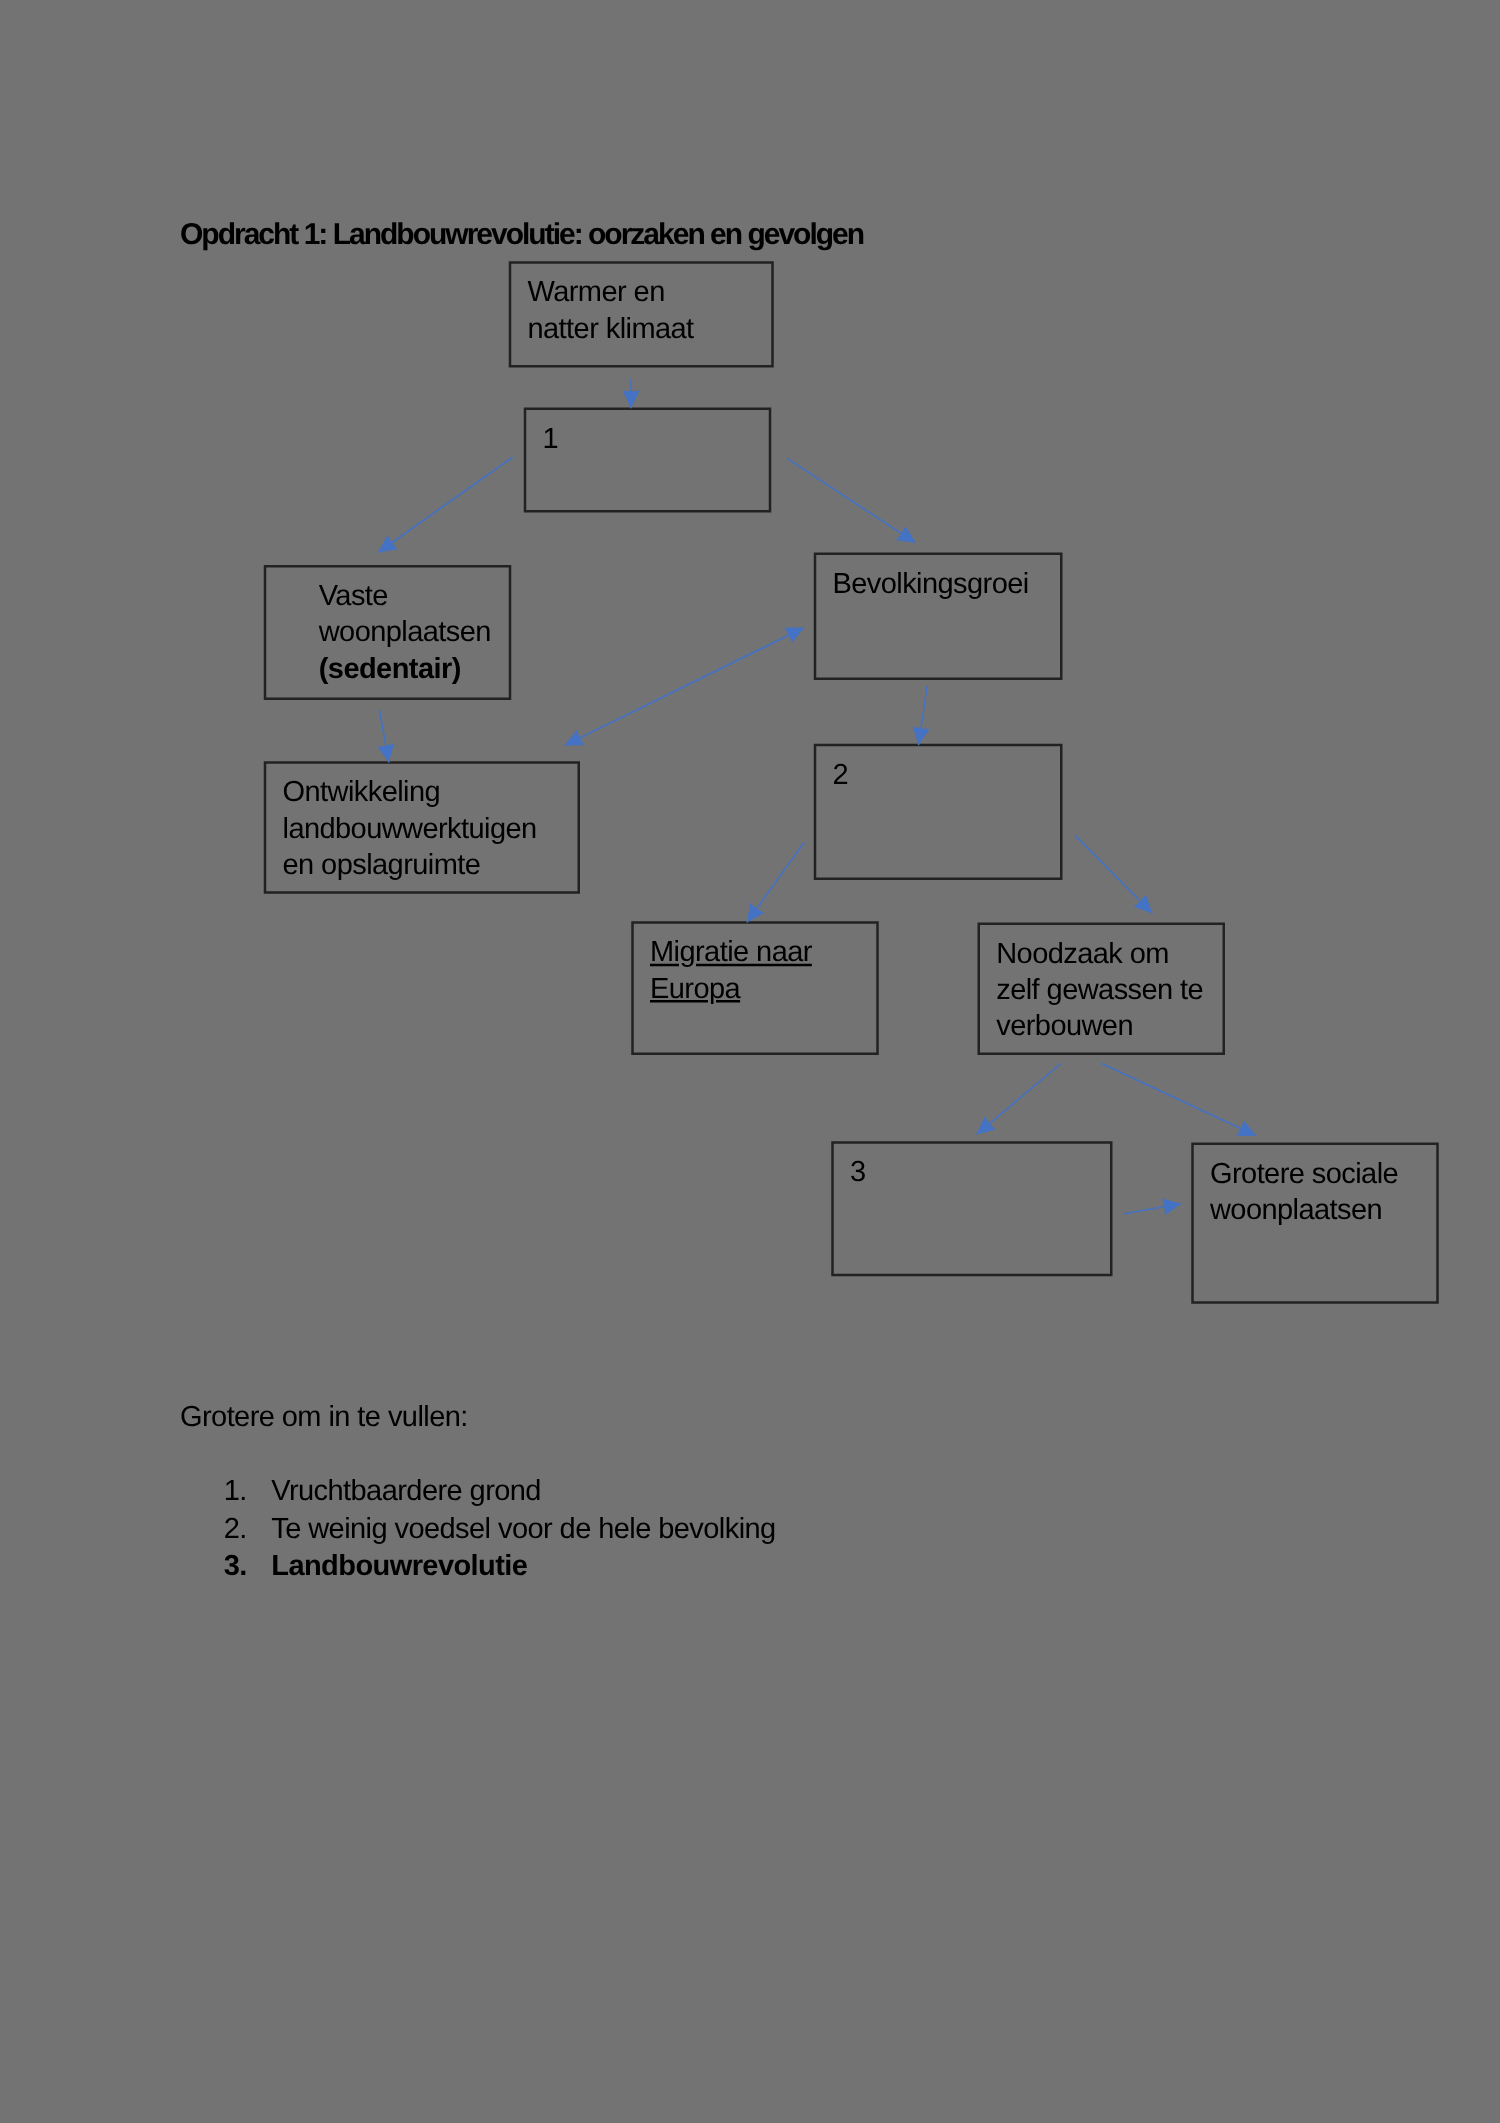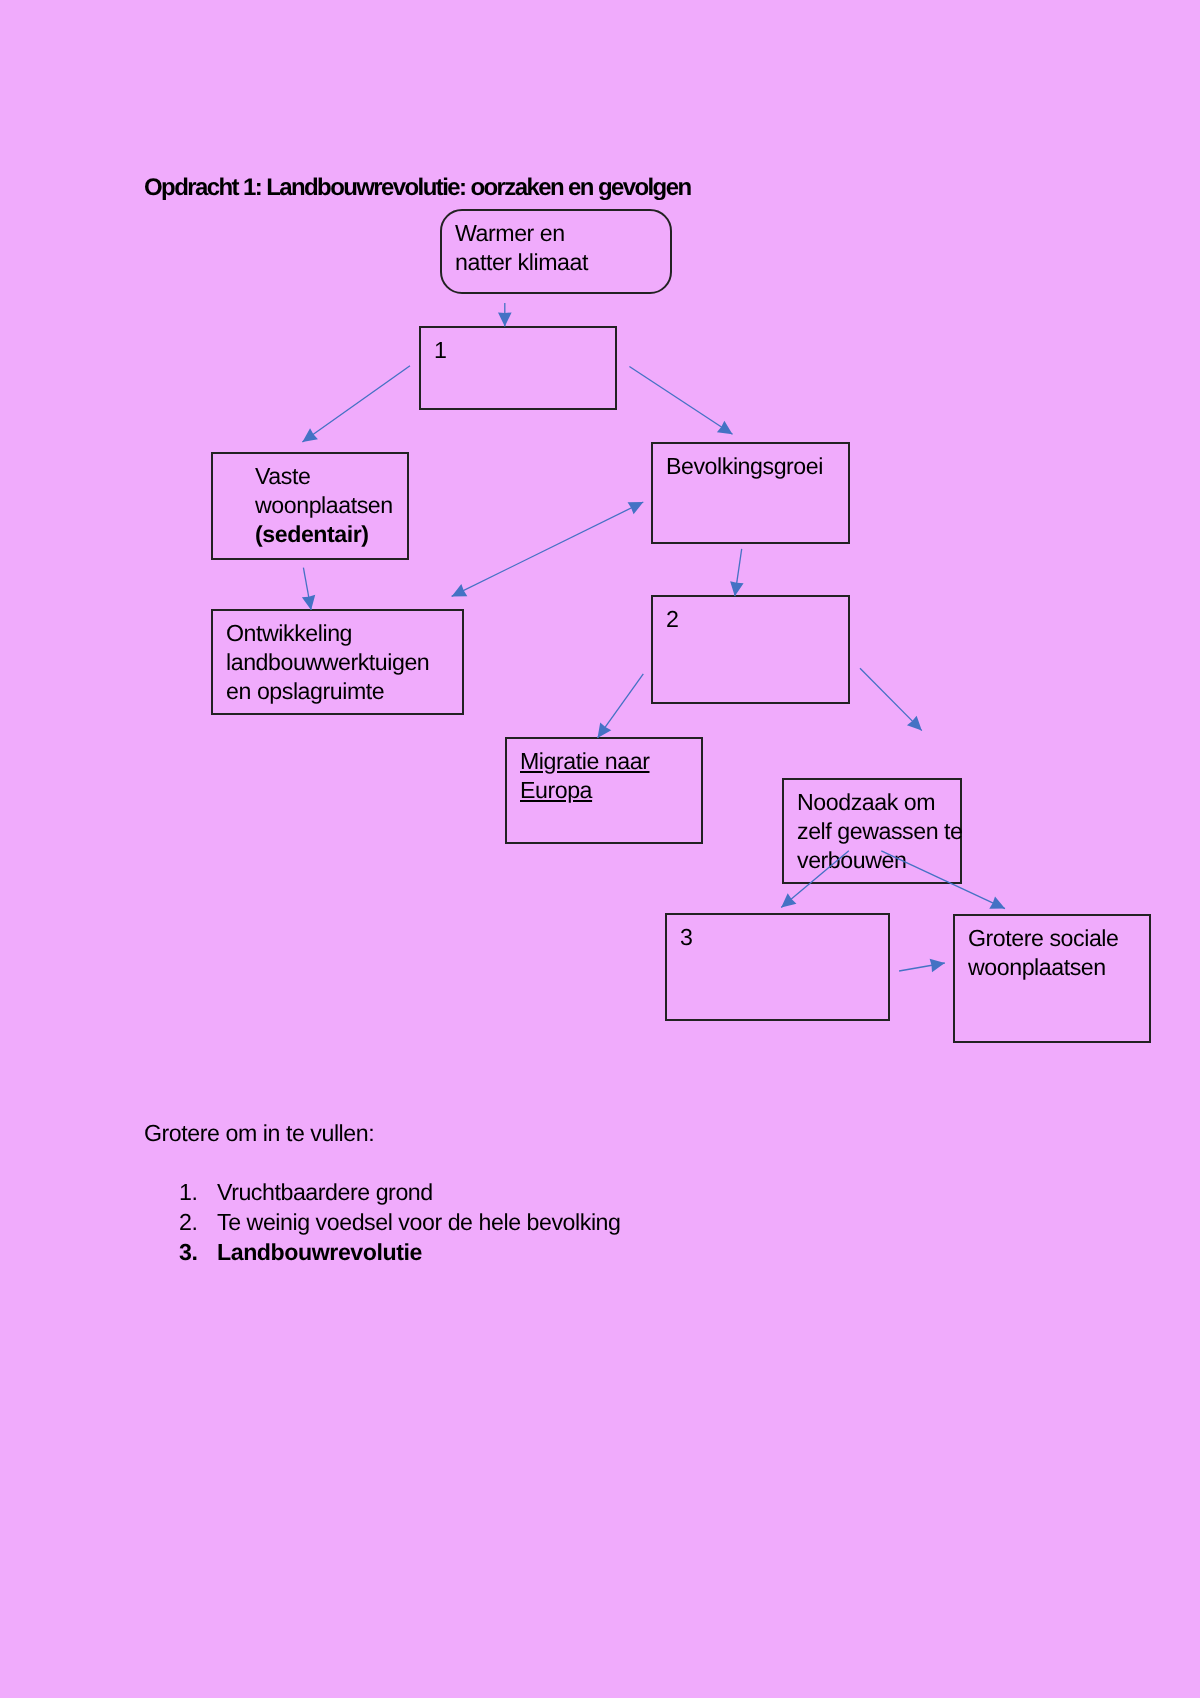--- a/index.html
+++ b/index.html
@@ -1,20 +1,20 @@
 <!DOCTYPE html>
 <html><head>
 <meta charset="utf-8">
 <title>Opdracht 1: Landbouwrevolutie</title>
 <style>
   html,body{margin:0;padding:0;}
   body{width:1200px;height:1698px;background:#ffffff;
        font-family:"Liberation Sans",sans-serif;color:#000000;
        -webkit-font-smoothing:antialiased;text-rendering:geometricPrecision;}
-  #page{position:relative;width:1200px;height:1698px;overflow:hidden;background:#f0abfc;
+  #page{position:relative;width:1200px;height:1698px;overflow:hidden;background:#737373;
         transform:translateZ(0);will-change:transform;}
 
   .doc-title{position:absolute;left:144px;top:174px;
              font-size:24px;font-weight:bold;letter-spacing:-1.6px;
              white-space:nowrap;}
 
   .node{position:absolute;box-sizing:border-box;
         border:2px solid #222222;
         font-size:23.2px;letter-spacing:-0.45px;line-height:29.1px;
         padding:8px 0 0 13px;}
@@ -32,21 +32,21 @@
   .num-list .marker{width:38px;flex:0 0 38px;}
 </style>
 </head>
 <body>
 
 <div id="page">
 
   <div class="doc-title">Opdracht 1: Landbouwrevolutie: oorzaken en gevolgen</div>
 
   <div id="nodes">
-      <div class="node" style="left: 440px; top: 209px; width: 232px; height: 85px; border-radius: 22px;">
+      <div class="node" style="left: 407px; top: 209px; width: 212px; height: 85px;">
         <div class="ln">Warmer en</div>
         <div class="ln">natter klimaat</div>
       </div>
       <div class="node" style="left: 419px; top: 326px; width: 198px; height: 84px;">
         <div class="ln">1</div>
       </div>
       <div class="node" style="left: 211px; top: 452px; width: 198px; height: 108px; padding-left: 42px;">
         <div class="ln">Vaste</div>
         <div class="ln">woonplaatsen</div>
         <div class="ln bold">(sedentair)</div>
@@ -59,21 +59,21 @@
       <div class="node" style="left: 651px; top: 442px; width: 199px; height: 102px;">
         <div class="ln">Bevolkingsgroei</div>
       </div>
       <div class="node" style="left: 651px; top: 595px; width: 199px; height: 109px;">
         <div class="ln">2</div>
       </div>
       <div class="node" style="left: 505px; top: 737px; width: 198px; height: 107px; text-decoration: underline;">
         <div class="ln">Migratie naar</div>
         <div class="ln">Europa</div>
       </div>
-      <div class="node" style="left: 782px; top: 738px; width: 180px; height: 106px; margin-top: 40px;">
+      <div class="node" style="left: 782px; top: 738px; width: 198px; height: 106px;">
         <div class="ln">Noodzaak om</div>
         <div class="ln">zelf gewassen te</div>
         <div class="ln">verbouwen</div>
       </div>
       <div class="node" style="left: 665px; top: 913px; width: 225px; height: 108px;">
         <div class="ln">3</div>
       </div>
       <div class="node" style="left: 953px; top: 914px; width: 198px; height: 129px;">
         <div class="ln">Grotere sociale</div>
         <div class="ln">woonplaatsen</div>

